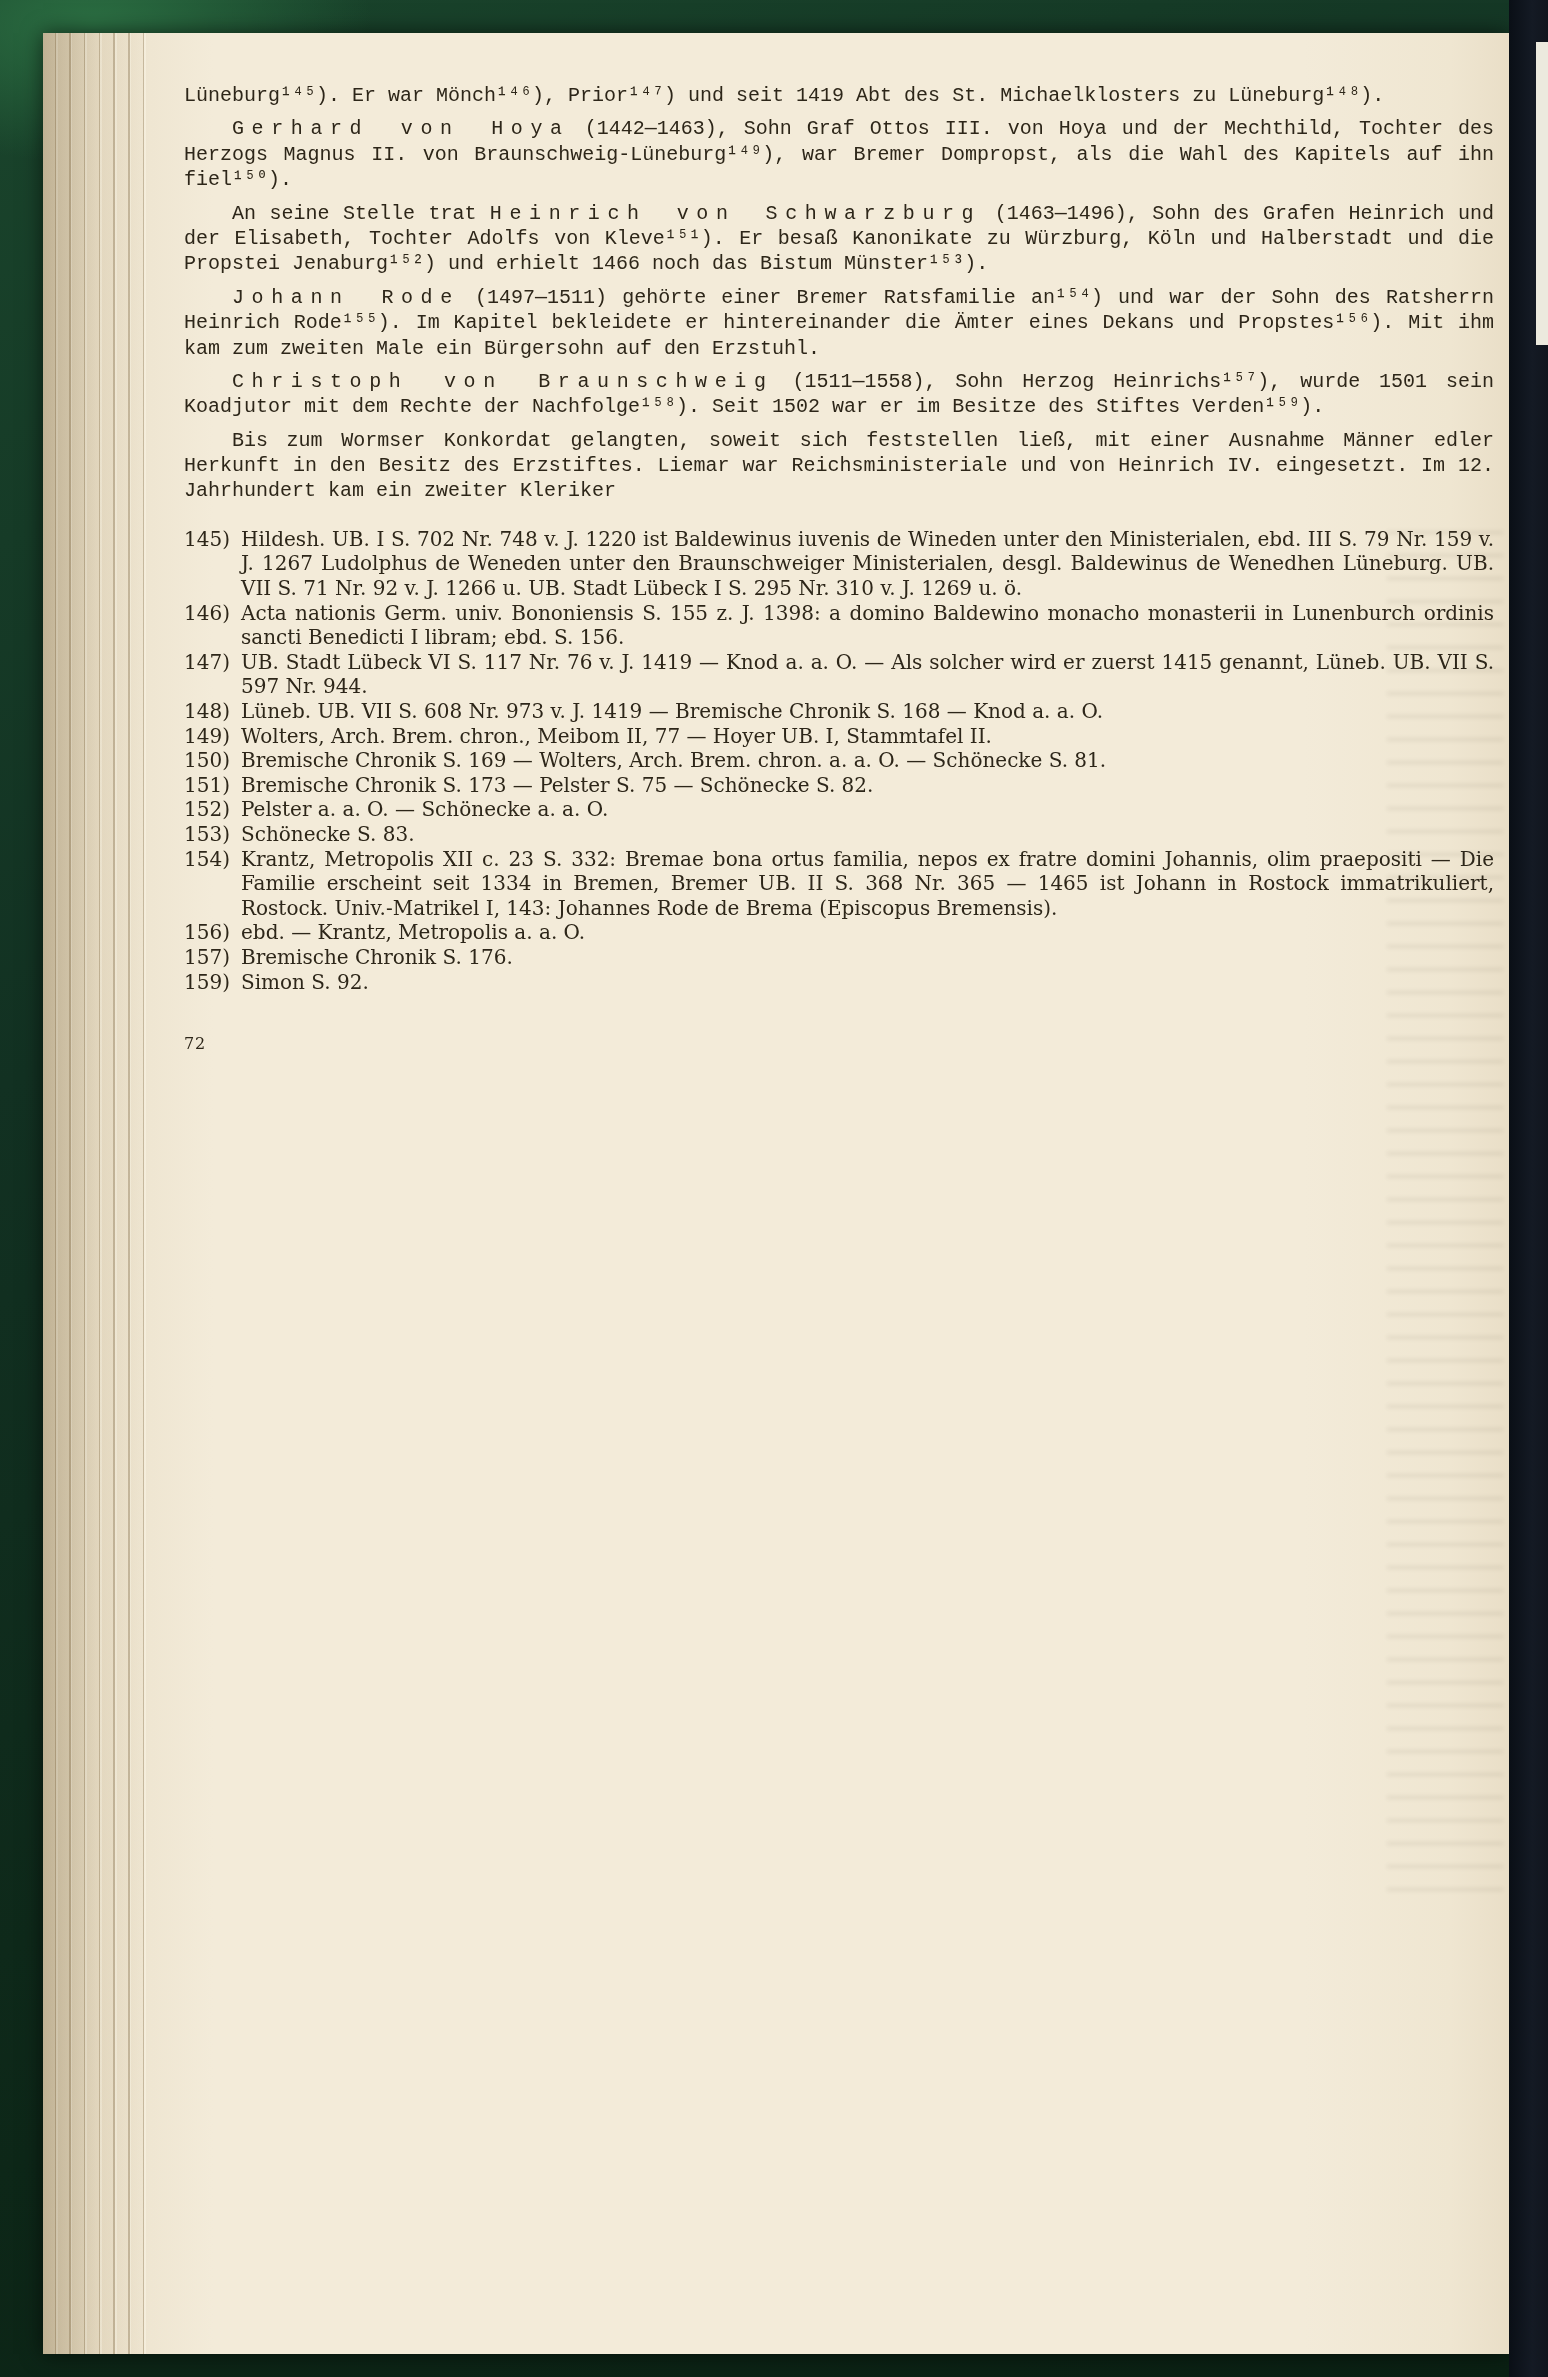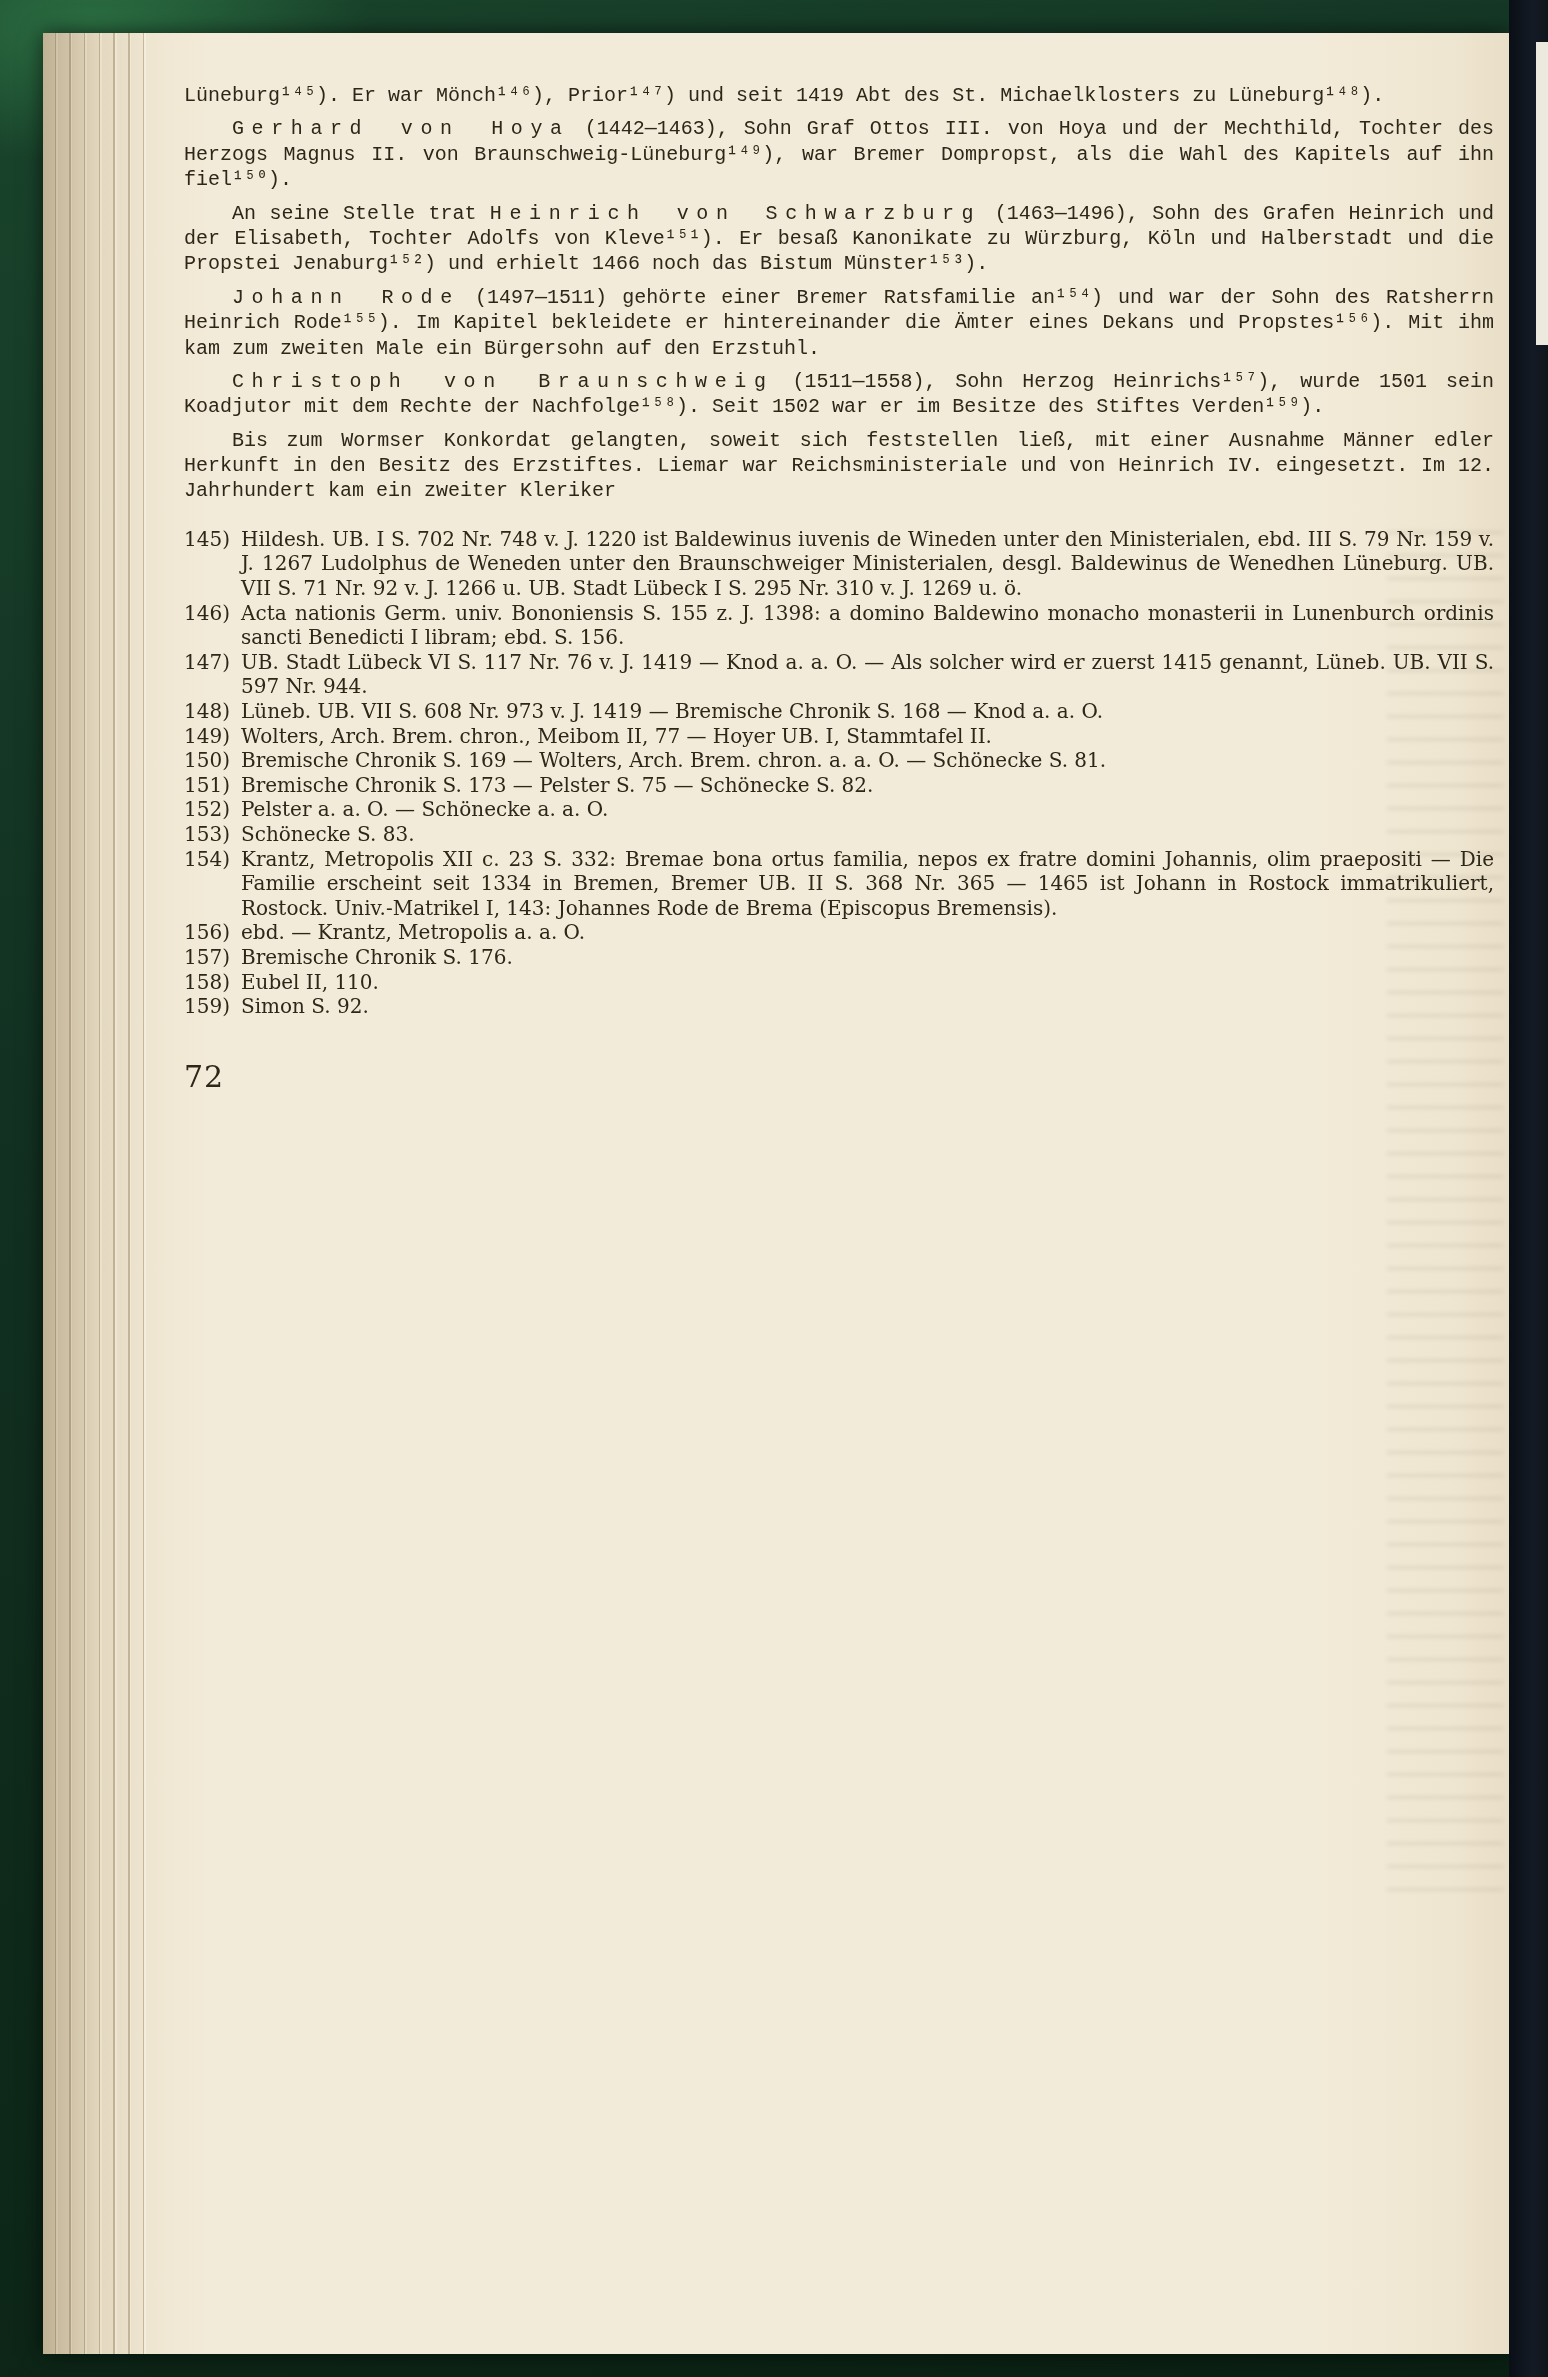--- a/index.html
+++ b/index.html
@@ -88,21 +88,21 @@
     margin-top: 23px;
     font-size: 20px;
     line-height: 1.23;
   }
   .fn { display: flex; align-items: flex-start; }
   .fn-num { flex: 0 0 57px; }
   .fn-text { flex: 1 1 auto; text-align: justify; }
 
   .pageno {
     margin-top: 40px;
-    font-size: 30px;
+    font-size: 16px;
     letter-spacing: 0.8px;
   }
 </style>
 </head>
 <body>
 
 <div class="scene">
 
   <div class="page">
     <div class="sheet-edges"></div>
@@ -174,24 +174,20 @@
         </div>
         <div class="fn">
           <span class="fn-num">156)</span>
           <span class="fn-text">ebd. — Krantz, Metropolis a. a. O.</span>
         </div>
         <div class="fn">
           <span class="fn-num">157)</span>
           <span class="fn-text">Bremische Chronik S. 176.</span>
         </div>
         <div class="fn">
-          <span class="fn-num">158)</span>
-          <span class="fn-text">Eubel II, 110.</span>
-        </div>
-        <div class="fn">
           <span class="fn-num">159)</span>
           <span class="fn-text">Simon S. 92.</span>
         </div>
       </div>
 
       <div class="pageno">72</div>
 
     </div>
   </div>
 

